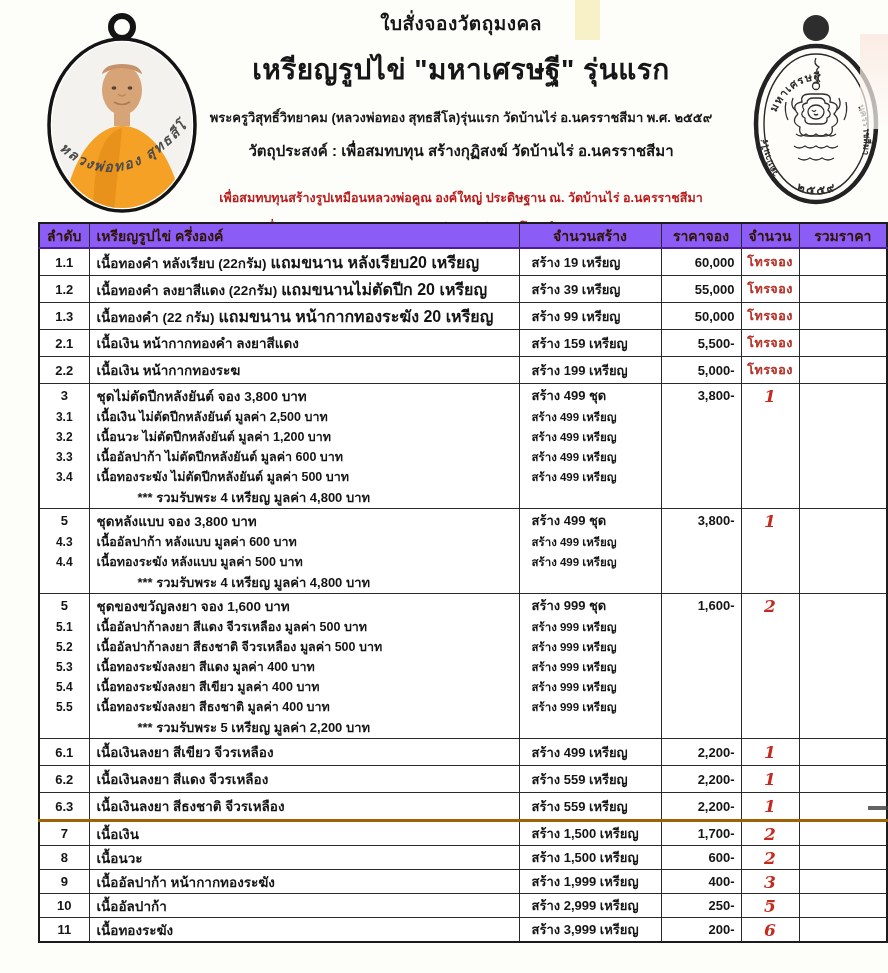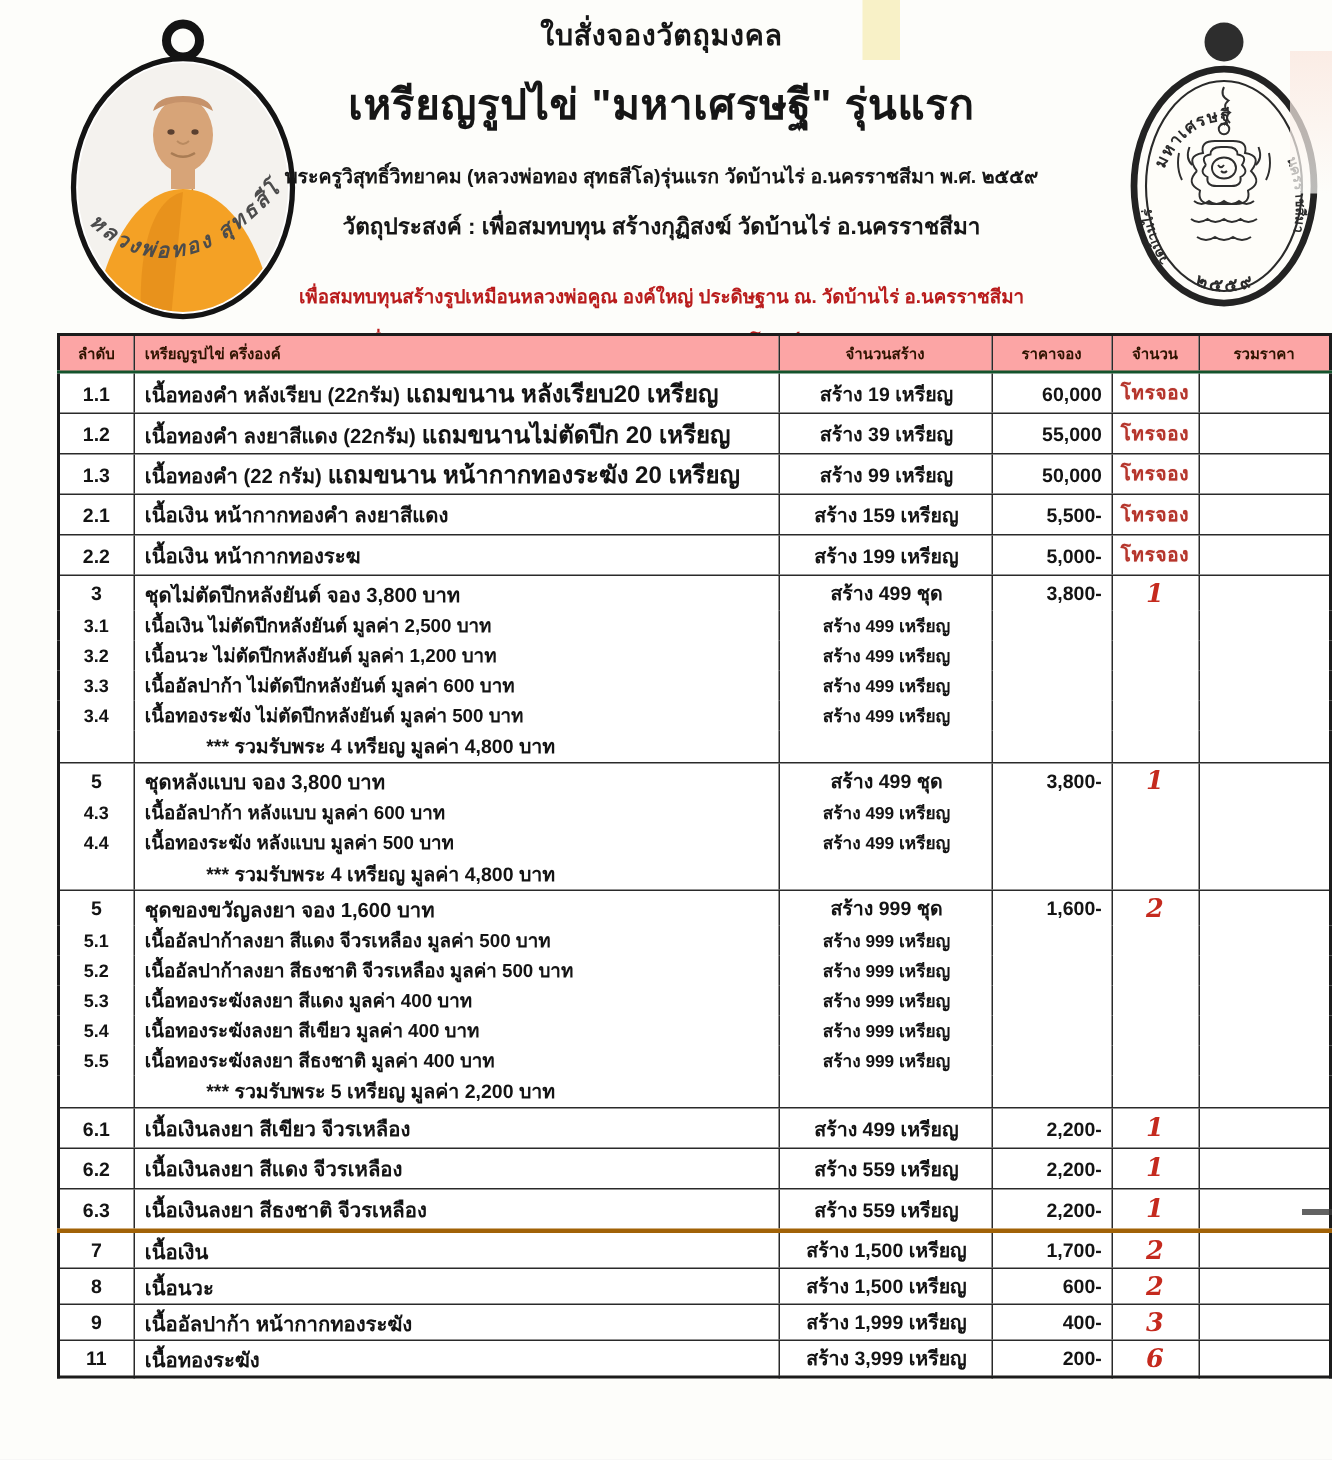--- a/index.html
+++ b/index.html
@@ -1,50 +1,50 @@
 <!DOCTYPE html>
 <html><head>
 <meta charset="utf-8">
 <style>
   html,body{margin:0;padding:0;}
   body{width:888px;height:973px;background:#e9e9e9;font-family:"Liberation Sans",sans-serif;}
   .page{position:relative;width:888px;height:973px;background:#fdfdfa;overflow:hidden;}
 
   
-  .hdr-center{position:absolute;left:156px;top:8px;width:570px;text-align:center;color:#161616;}
+  .hdr-center{position:absolute;left:176px;top:8px;width:570px;text-align:center;color:#161616;}
   .t1{font-size:19px;font-weight:700;letter-spacing:.5px;}
   .t2{font-size:28px;font-weight:700;margin-top:9px;letter-spacing:.5px;}
   .t3{font-size:13px;font-weight:700;margin-top:16px;}
   .t4{font-size:15px;font-weight:700;margin-top:11px;}
   .t5{font-size:12.5px;font-weight:700;margin-top:25px;color:#b91c1c;}
   .t6{font-size:13.5px;font-weight:700;margin-top:9px;color:#b91c1c;}
 
   .pendant{position:absolute;left:34px;top:10px;}
   .amulet{position:absolute;left:746px;top:6px;}
 
   
   table.order{position:absolute;left:38px;top:222px;width:848px;border-collapse:collapse;table-layout:fixed;border:2.5px solid #1c1c1c;background:#fff;}
   th,td{border-left:1.5px solid #2a2a2a;padding:0;vertical-align:middle;overflow:hidden;white-space:nowrap;}
-  thead th{height:23px;background:#fca5a5;color:#2f1400;font-size:10px;font-weight:700;border-bottom:2px solid #14532d;}
+  thead th{height:23px;background:#8b5cf6;color:#2f1400;font-size:14px;font-weight:700;border-bottom:2px solid #4c1d95;}
   td{border-bottom:1.5px solid #2a2a2a;color:#141414;}
   tr.nb td{border-bottom:none;}
   tr.thick td{border-bottom:3px solid #a16207;}
   tr.r-item td{height:26px;}
   tr.g-head td{height:23px;}
   tr.g-sub td{height:18px;}
   tr.g-foot td{height:20px;}
   tr.bot td{height:23px;}
 
   td.c-num{text-align:center;font-weight:700;font-size:13px;}
   tr.g-sub td.c-num{font-weight:600;font-size:12px;}
   td.c-desc{padding-left:7px;font-weight:700;font-size:13.5px;text-align:left;}
   tr.g-sub td.c-desc{font-weight:600;font-size:12.5px;}
   tr.g-foot td.c-desc{font-weight:700;font-size:13px;padding-left:48px;}
   .desc-small{font-size:16px;font-weight:600;margin-left:4px;}
-  td.c-made{text-align:center;padding-right:10px;font-weight:700;font-size:13px;padding-left:12px;}
+  td.c-made{text-align:left;padding-right:10px;font-weight:700;font-size:13px;padding-left:12px;}
   tr.g-sub td.c-made{font-weight:600;font-size:11.5px;}
   td.c-price{text-align:right;padding-right:6px;font-weight:600;font-size:13px;}
   td.c-qty{text-align:center;}
   .phone{color:#b5352c;font-weight:700;font-size:12.5px;letter-spacing:.5px;text-shadow:0 0 .6px #d98a80;}
   .hand{color:#c52a1e;font-family:"DejaVu Serif",serif;font-style:italic;font-weight:700;font-size:17px;}
 
   
   .art-y{position:absolute;left:575px;top:0;width:25px;height:40px;background:#f7efbd;opacity:.85;}
   .art-p{position:absolute;left:860px;top:34px;width:28px;height:95px;background:linear-gradient(#fae5dc,#fdfdfa);opacity:.7;}
   .art-line{position:absolute;left:868px;top:806px;width:20px;height:4px;background:#3c3c3c;opacity:.8;}
@@ -366,20 +366,28 @@
         </tr>
         <tr class="bot">
           <td class="c-num">9</td>
           <td class="c-desc"><span>เนื้ออัลปาก้า หน้ากากทองระฆัง</span></td>
           <td class="c-made">สร้าง 1,999 เหรียญ</td>
           <td class="c-price">400-</td>
           <td class="c-qty"><span class="hand">3</span></td>
           <td class="c-total"></td>
         </tr>
         <tr class="bot">
+          <td class="c-num">10</td>
+          <td class="c-desc"><span>เนื้ออัลปาก้า</span></td>
+          <td class="c-made">สร้าง 2,999 เหรียญ</td>
+          <td class="c-price">250-</td>
+          <td class="c-qty"><span class="hand">5</span></td>
+          <td class="c-total"></td>
+        </tr>
+        <tr class="bot">
           <td class="c-num">11</td>
           <td class="c-desc"><span>เนื้อทองระฆัง</span></td>
           <td class="c-made">สร้าง 3,999 เหรียญ</td>
           <td class="c-price">200-</td>
           <td class="c-qty"><span class="hand">6</span></td>
           <td class="c-total"></td>
         </tr>
       </tbody>
   </table>
 

